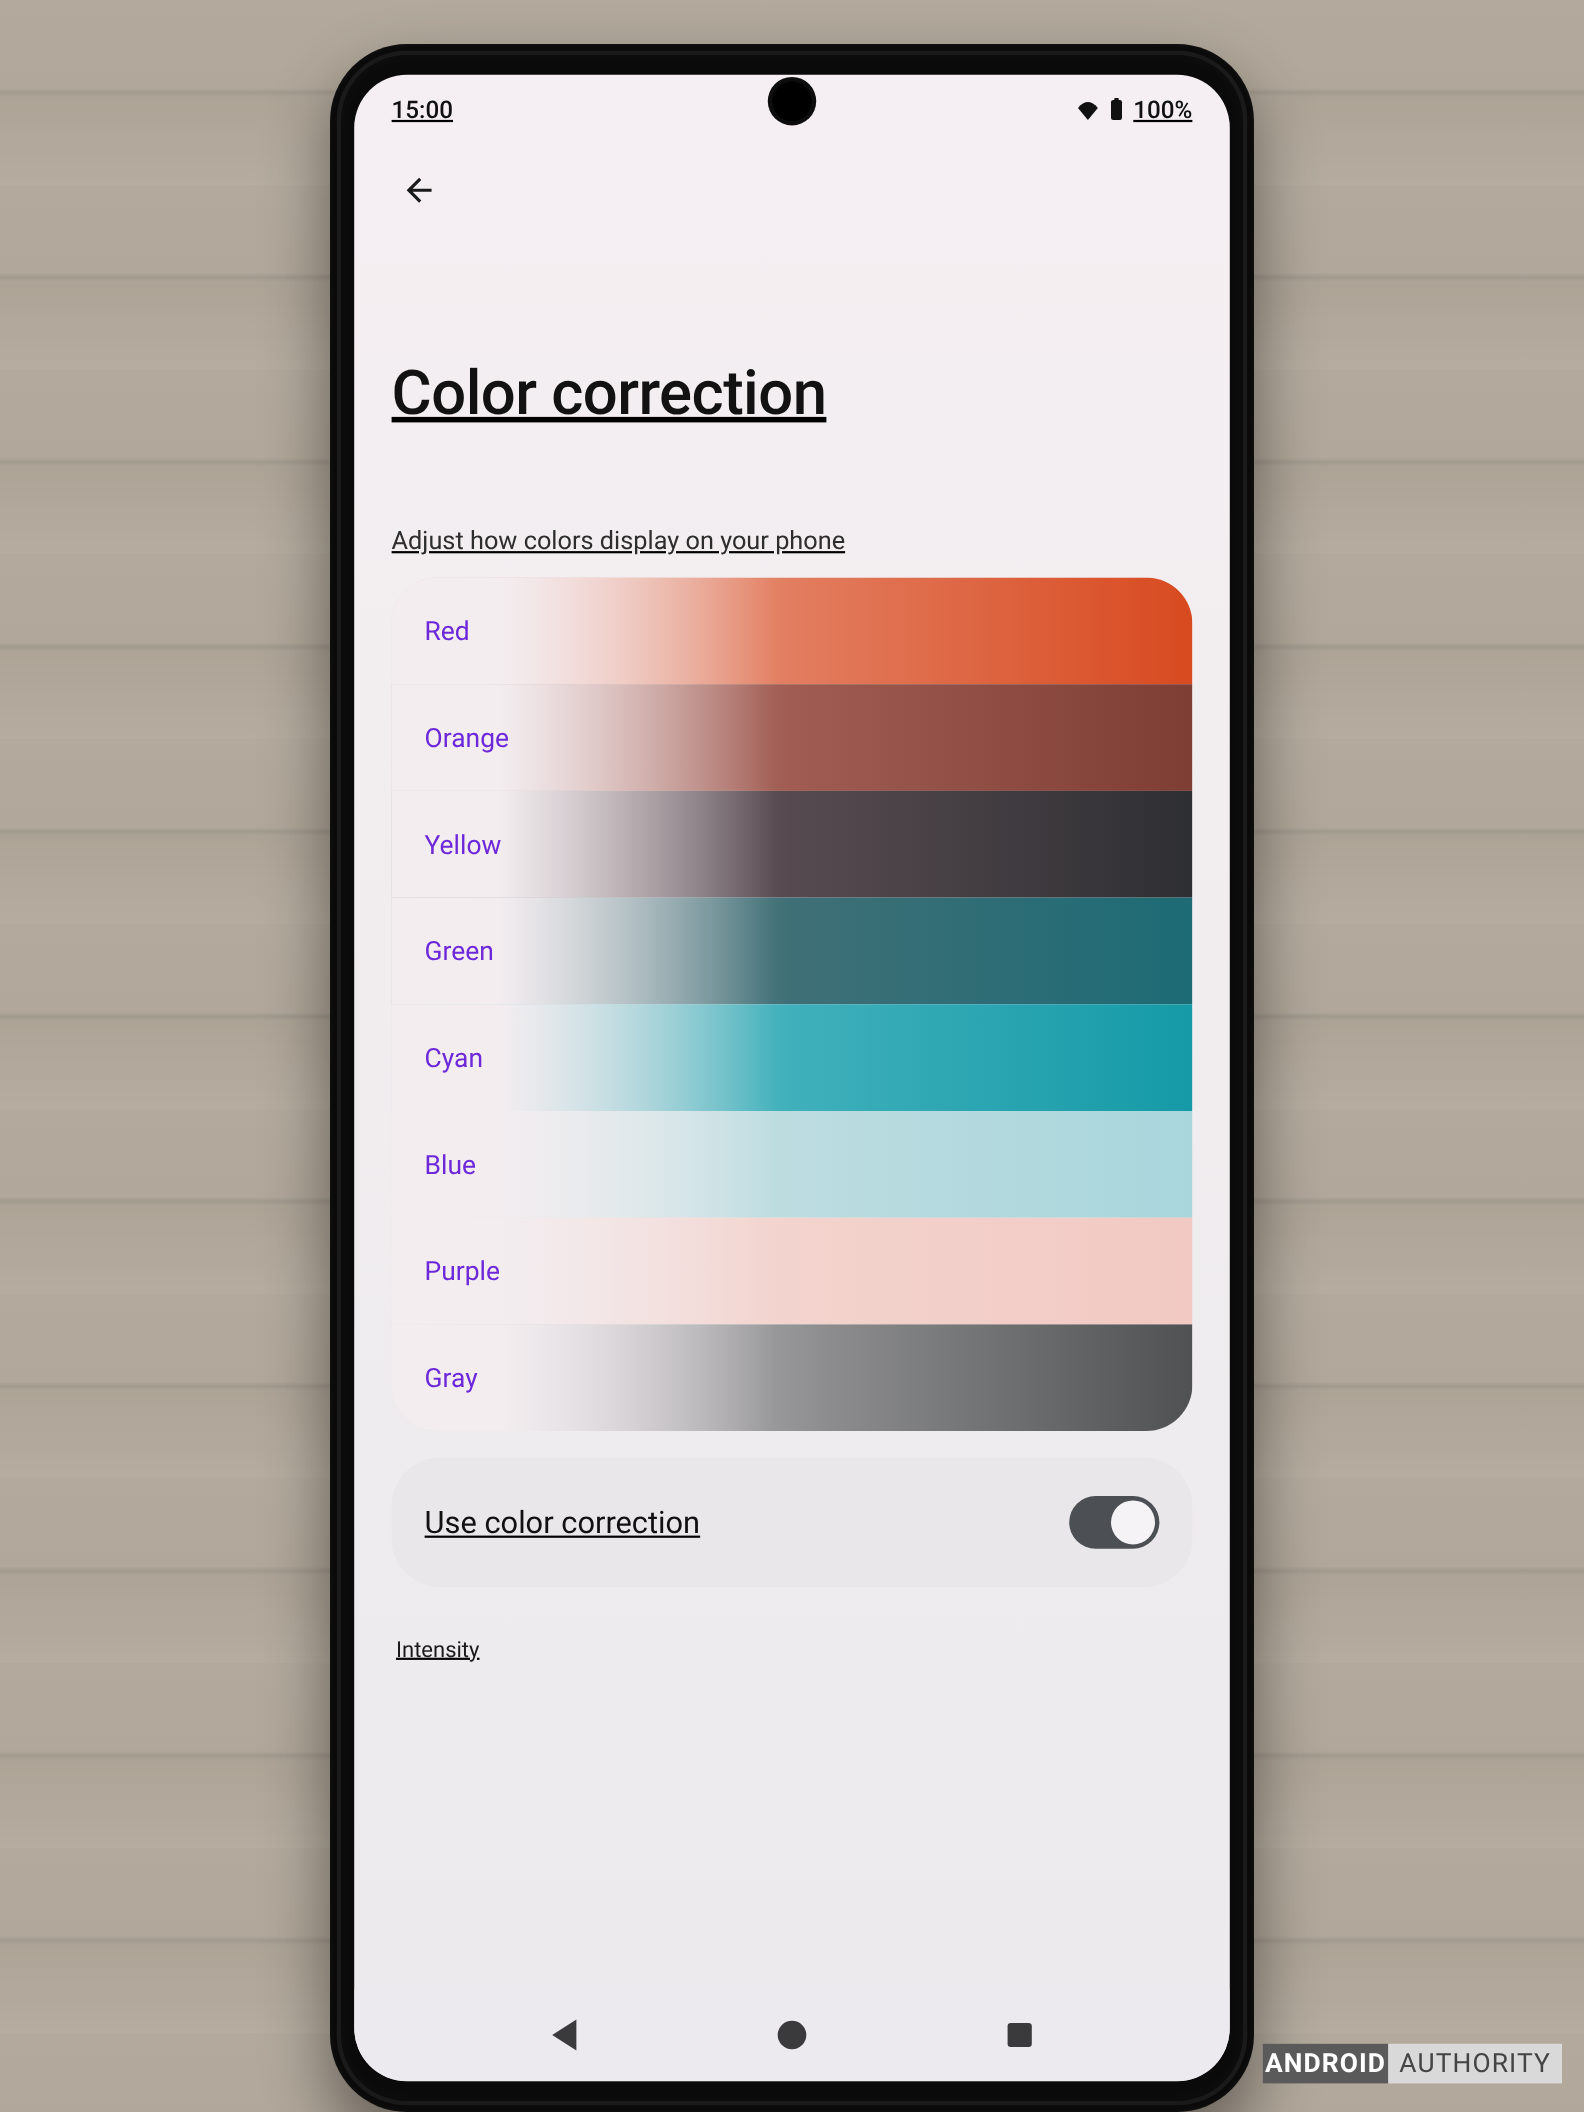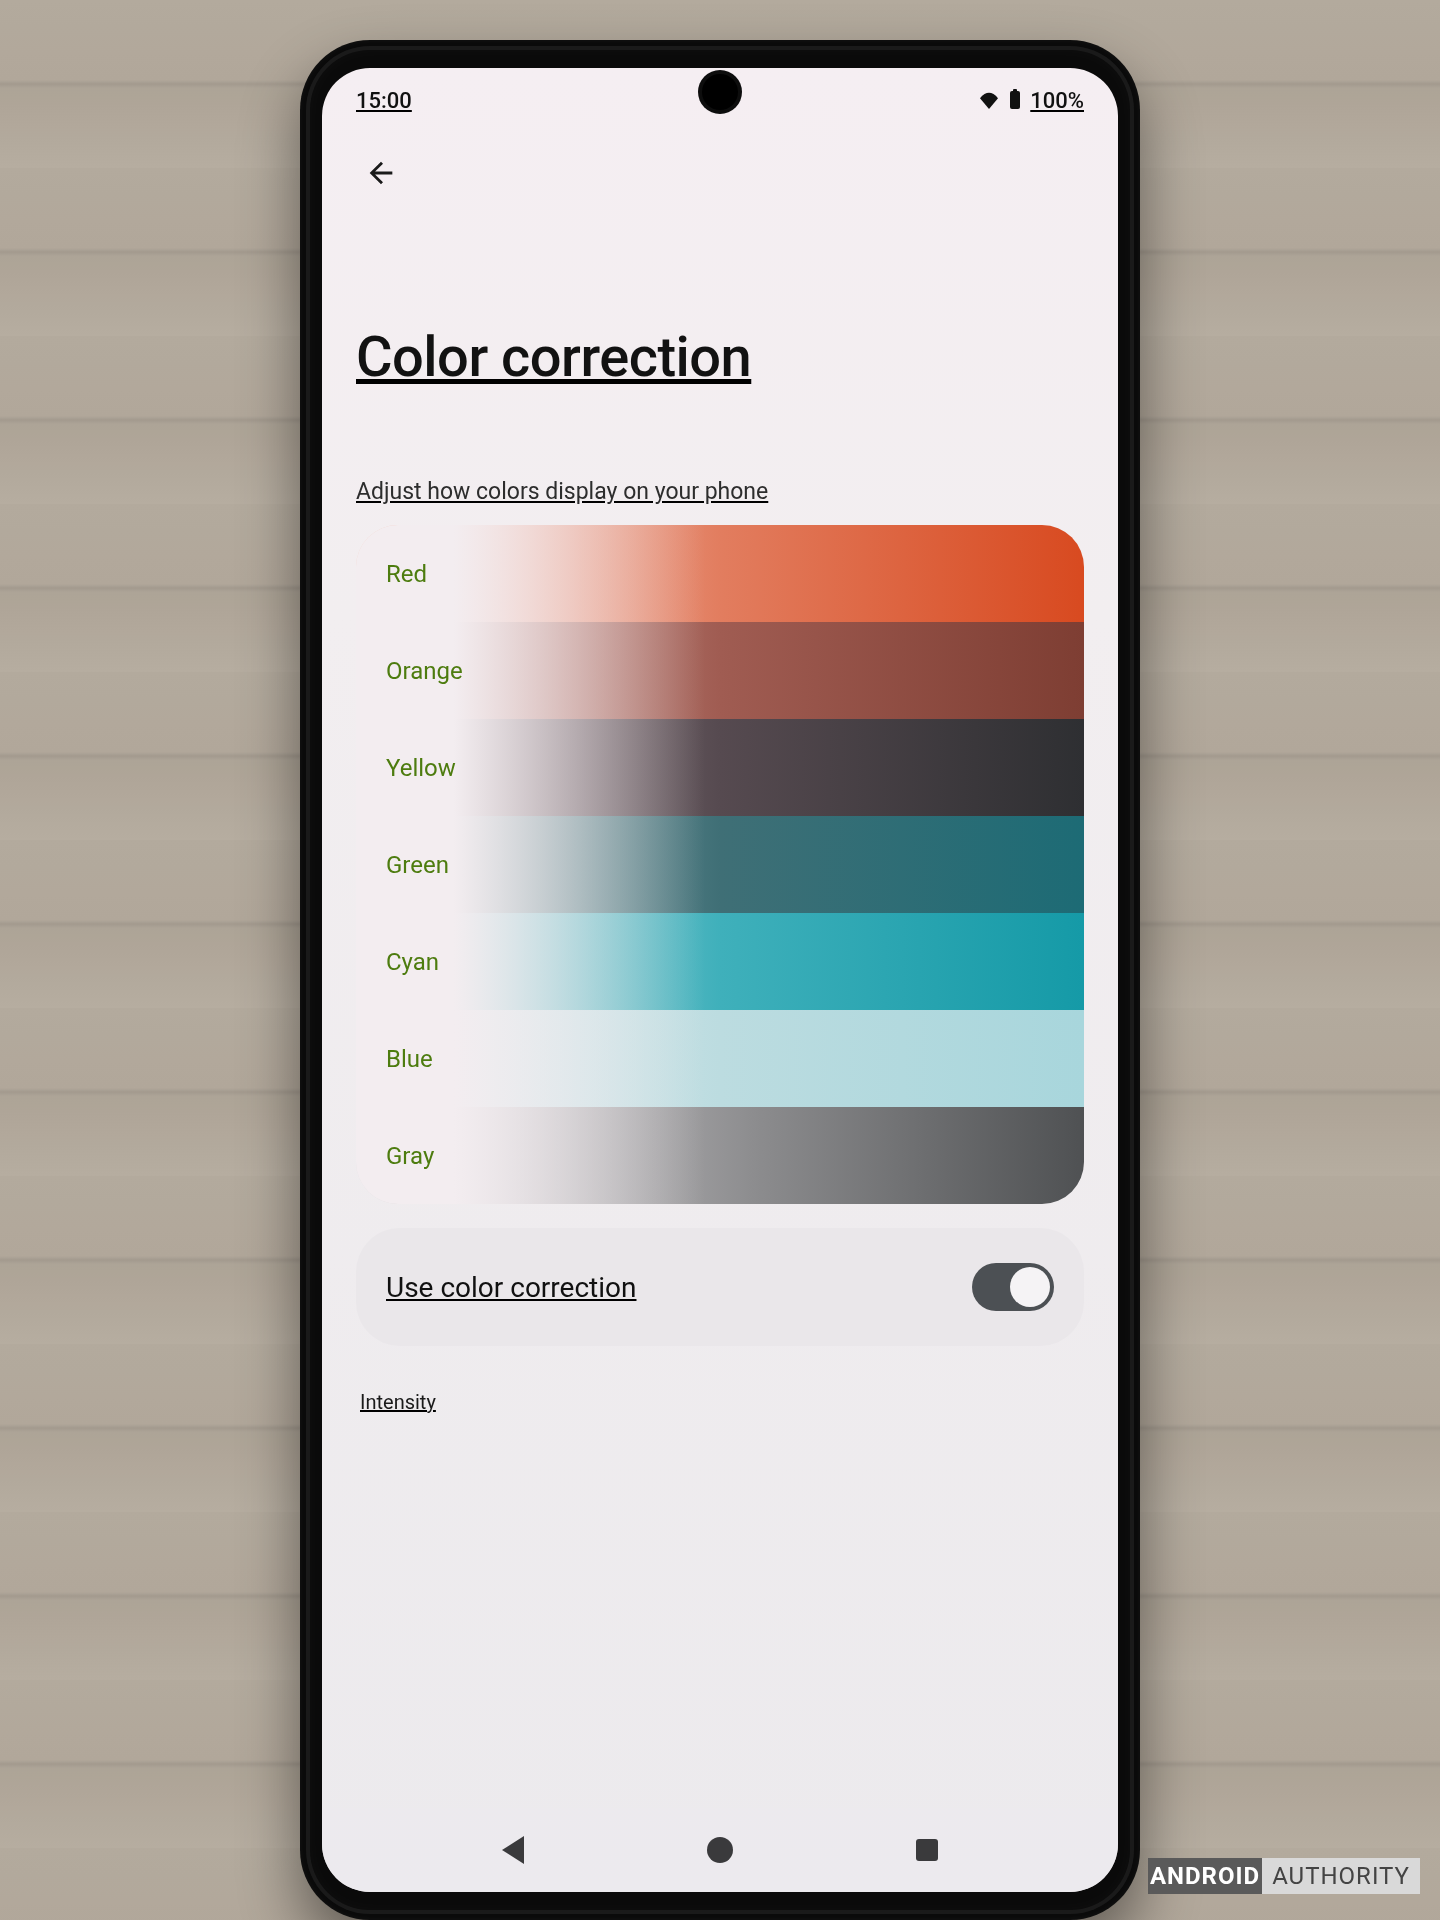--- a/index.html
+++ b/index.html
@@ -131,21 +131,21 @@
   .palette-row .grad {
     position: absolute;
     inset: 0;
   }
   .palette-row .label {
     position: absolute;
     left: 30px;
     top: 50%;
     transform: translateY(-50%);
     font-size: 24px;
-    color: #4d7c0f;
+    color: #6d28d9;
     z-index: 2;
   }
   
   .palette-row .fade {
     position: absolute;
     left: 0; top: 0; bottom: 0;
     width: 48%;
     background: linear-gradient(to right, #f3edf0 0%, #f3edf0 28%, rgba(243,237,240,0) 100%);
     z-index: 1;
   }
@@ -306,20 +306,25 @@
             <div class="grad c-cyan"></div>
             <div class="fade"></div>
             <span class="label">Cyan</span>
           </div>
           <div class="palette-row">
             <div class="grad c-blue"></div>
             <div class="fade"></div>
             <span class="label">Blue</span>
           </div>
           <div class="palette-row">
+            <div class="grad c-purple"></div>
+            <div class="fade"></div>
+            <span class="label">Purple</span>
+          </div>
+          <div class="palette-row">
             <div class="grad c-gray"></div>
             <div class="fade"></div>
             <span class="label">Gray</span>
           </div>
         </div>
 
         <div class="toggle-card">
           <span class="toggle-label">Use color correction</span>
           <span class="switch">
             <span class="knob"></span>

